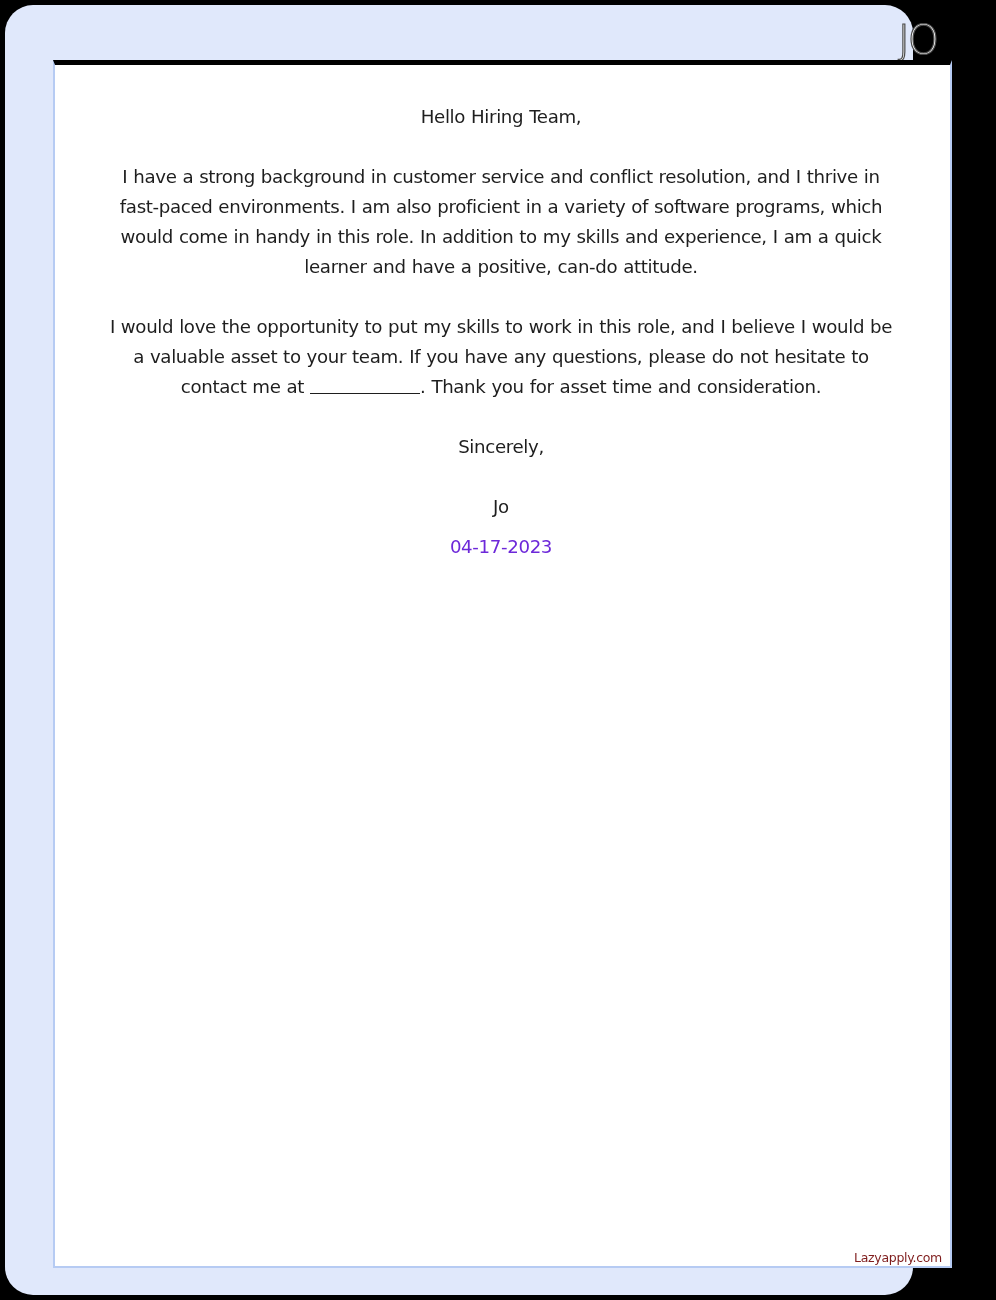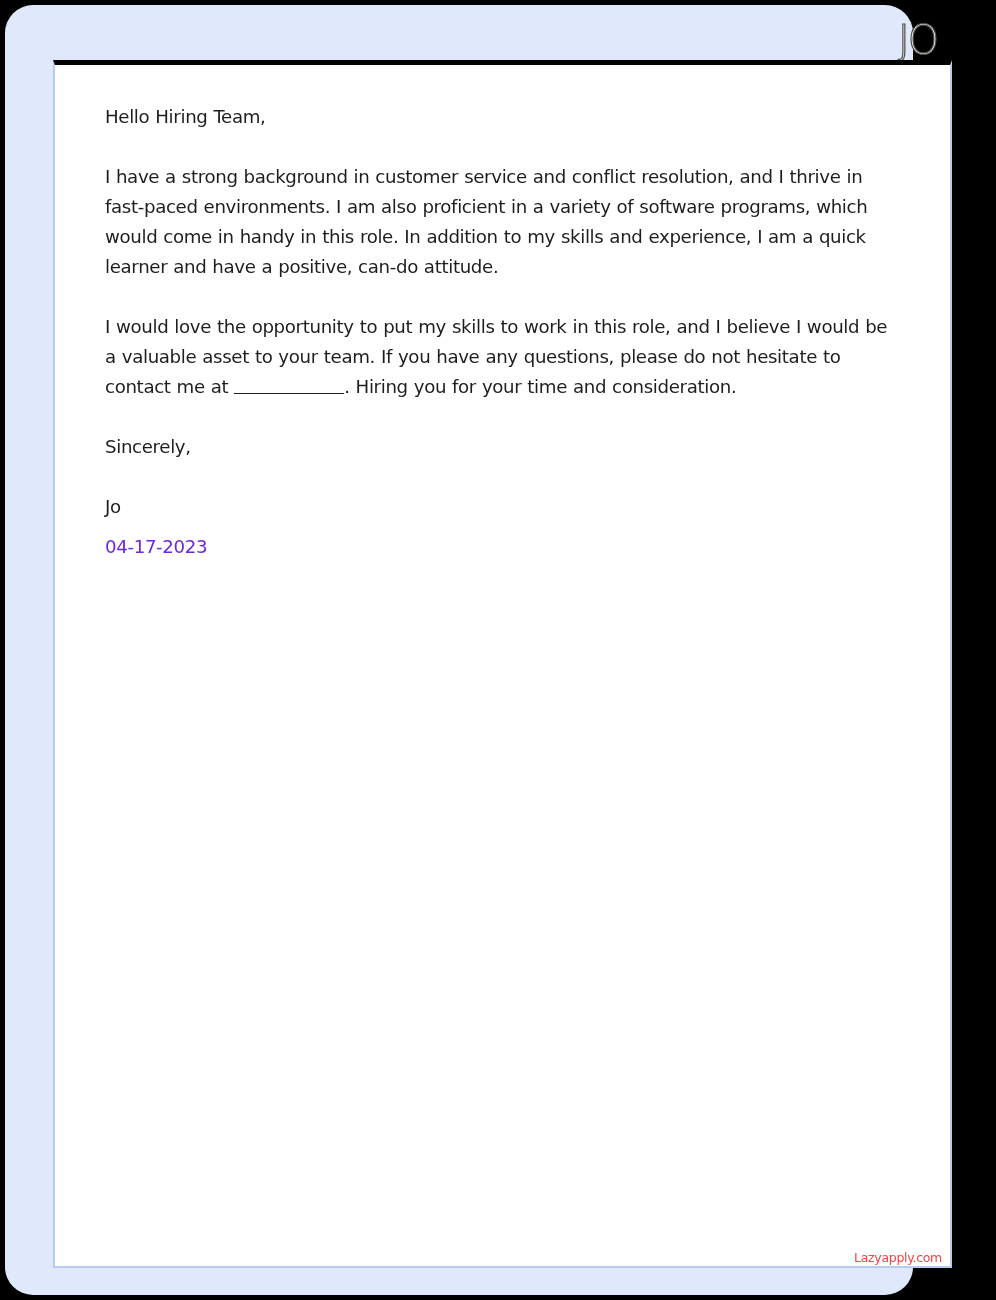--- a/index.html
+++ b/index.html
@@ -54,20 +54,21 @@
     width: 800px;
     font-family: "DejaVu Sans", sans-serif;
     font-size: 18.2px;
     line-height: 30px;
     color: #1e1e1e;
     letter-spacing: -0.35px;
     word-spacing: 0.5px;
   }
   .letter p {
     margin: 0 8px 30px 0;
+    text-align: center;
   }
   .letter p.tight {
     margin-bottom: 10px;
   }
   .blank {
     display: inline-block;
     width: 110px;
     border-bottom: 1px solid #1e1e1e;
     height: 20px;
     vertical-align: -1px;
@@ -75,35 +76,35 @@
   .date {
     color: #6d28d9;
     margin: 0;
   }
   .footer {
     position: absolute;
     right: 8px;
     bottom: 1px;
     font-family: "DejaVu Sans", sans-serif;
     font-size: 12.5px;
-    color: #ef4444;
+    color: #7f1d1d;
     letter-spacing: -0.3px;
   }
 </style>
 </head>
 <body>
 
 <div class="frame">
   <div class="monogram">JO</div>
 
   <div class="card">
     <div class="letter">
       <p>Hello Hiring Team,</p>
       <p>I have a strong background in customer service and conflict resolution, and I thrive in fast-paced environments. I am also proficient in a variety of software programs, which would come in handy in this role. In addition to my skills and experience, I am a quick learner and have a positive, can-do attitude.</p>
-      <p><span>I would love the opportunity to put my skills to work in this role, and I believe I would be a valuable asset to your team. If you have any questions, please do not hesitate to contact me at </span><span class="blank"></span><span>. Hiring you for your time and consideration.</span></p>
+      <p><span>I would love the opportunity to put my skills to work in this role, and I believe I would be a valuable asset to your team. If you have any questions, please do not hesitate to contact me at </span><span class="blank"></span><span>. Thank you for asset time and consideration.</span></p>
       <p>Sincerely,</p>
       <p class="tight">Jo</p>
       <p class="date">04-17-2023</p>
     </div>
 
     <div class="footer">Lazyapply.com</div>
   </div>
 </div>
 
 </body></html>

